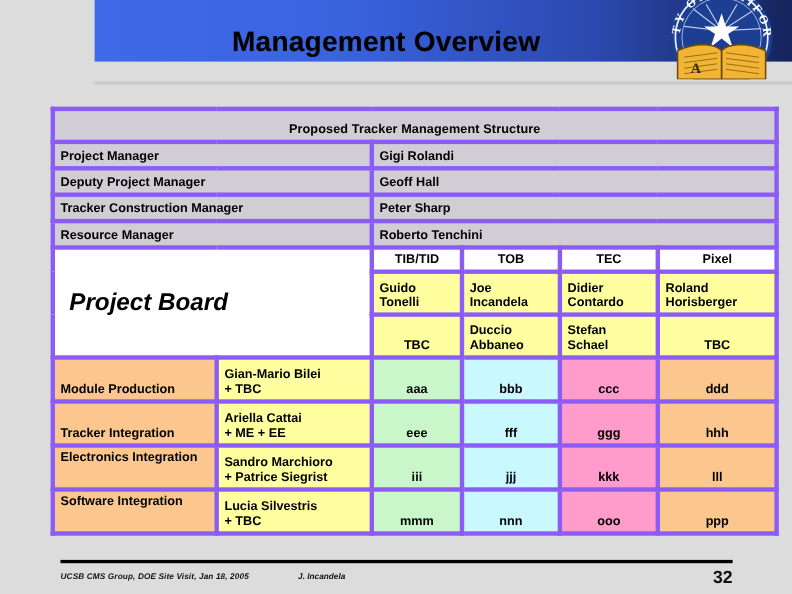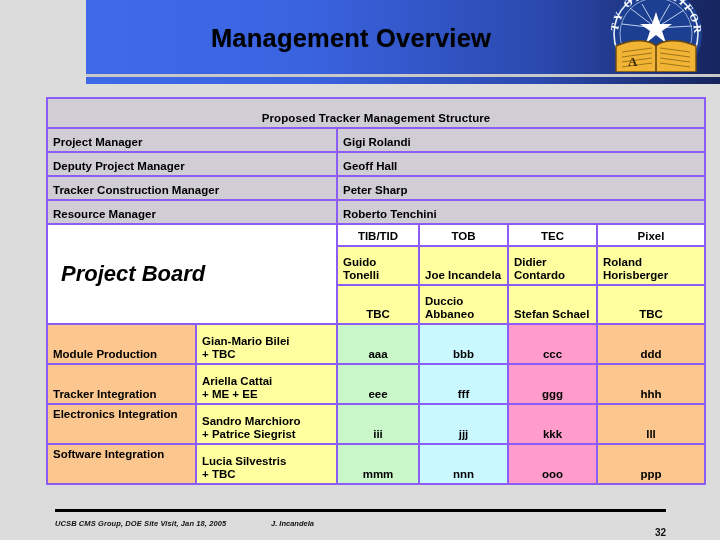--- a/index.html
+++ b/index.html
@@ -10,21 +10,21 @@
     font-family: "Liberation Sans", sans-serif;
     overflow: hidden;
     position: relative;
   }
 
   
   .header {
     position: absolute; left: 0; top: 0; width: 720px; height: 76px;
   }
   .banner {
-    position: absolute; left: 86px; top: 0; width: 634px; height: 84px;
+    position: absolute; left: 86px; top: 0; width: 634px; height: 56px;
     background: linear-gradient(to right, #3e6ae8 0%, #3a63e0 35%, #2b49ae 72%, #16245c 100%);
     text-align: right;
   }
   .banner-title {
     position: absolute; left: 0; top: 0; width: 530px; height: 76px;
     display: flex; align-items: center; justify-content: center;
     font-size: 25.5px; font-weight: bold; color: #000000;
     letter-spacing: 0.2px;
     text-shadow: 0 0 1px rgba(0,0,0,0.35);
   }
@@ -52,21 +52,21 @@
 
   
   .table-wrap {
     position: absolute; left: 46px; top: 97px; width: 658px;
   }
   table.matrix {
     width: 658px; border-collapse: collapse;
     table-layout: fixed;
   }
   table.matrix td {
-    border: 2px solid #8b5cf6;
+    border: 4px solid #8b5cf6;
     font-size: 11.5px; font-weight: bold; color: #000000;
     padding: 2px 5px;
     vertical-align: bottom;
     line-height: 1.15;
   }
   .c-grey   { background: #d0cdd4; }
   .c-white  { background: #ffffff; }
   .c-yellow { background: #ffffa0; }
   .c-orange { background: #fbc78e; }
   .c-green  { background: #c9f7c9; }
@@ -107,22 +107,22 @@
   .footer-left {
     position: absolute; left: 0; top: 4px;
     font-size: 7.5px; font-style: italic; font-weight: bold; color: #111111;
     letter-spacing: 0.1px;
   }
   .footer-author {
     position: absolute; left: 216px; top: 4px;
     font-size: 7.5px; font-style: italic; font-weight: bold; color: #111111;
   }
   .footer-page {
-    position: absolute; right: 0; top: 12px;
-    font-size: 10px; font-weight: bold; color: #111111; margin-left: 38px;
+    position: absolute; right: 0; top: 2px;
+    font-size: 16px; font-weight: bold; color: #111111; margin-left: 38px;
   }
 </style>
 </head>
 <body>
 
 <div class="header">
 
   <div class="banner">
     <div class="banner-title">Management Overview</div>
   </div>

